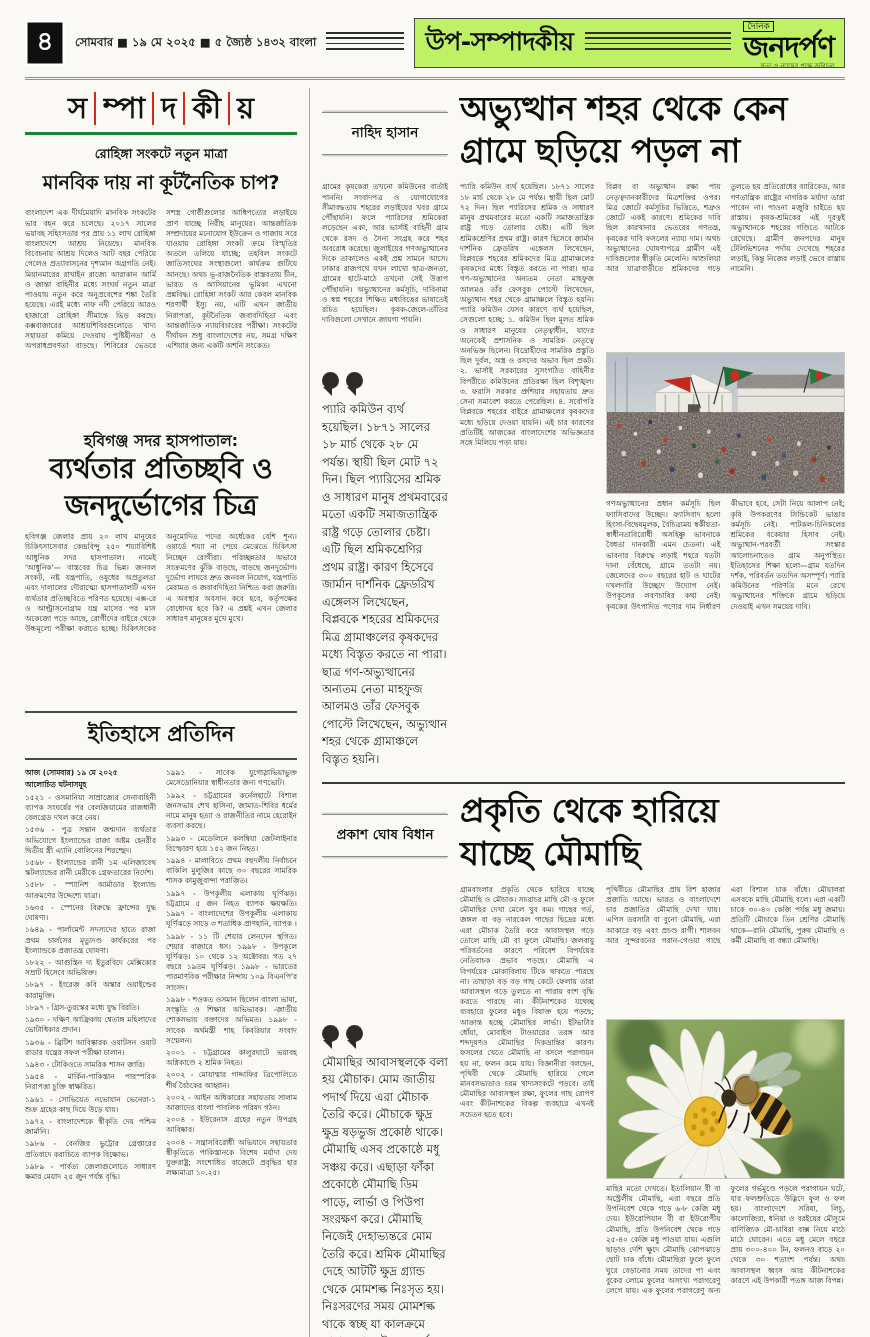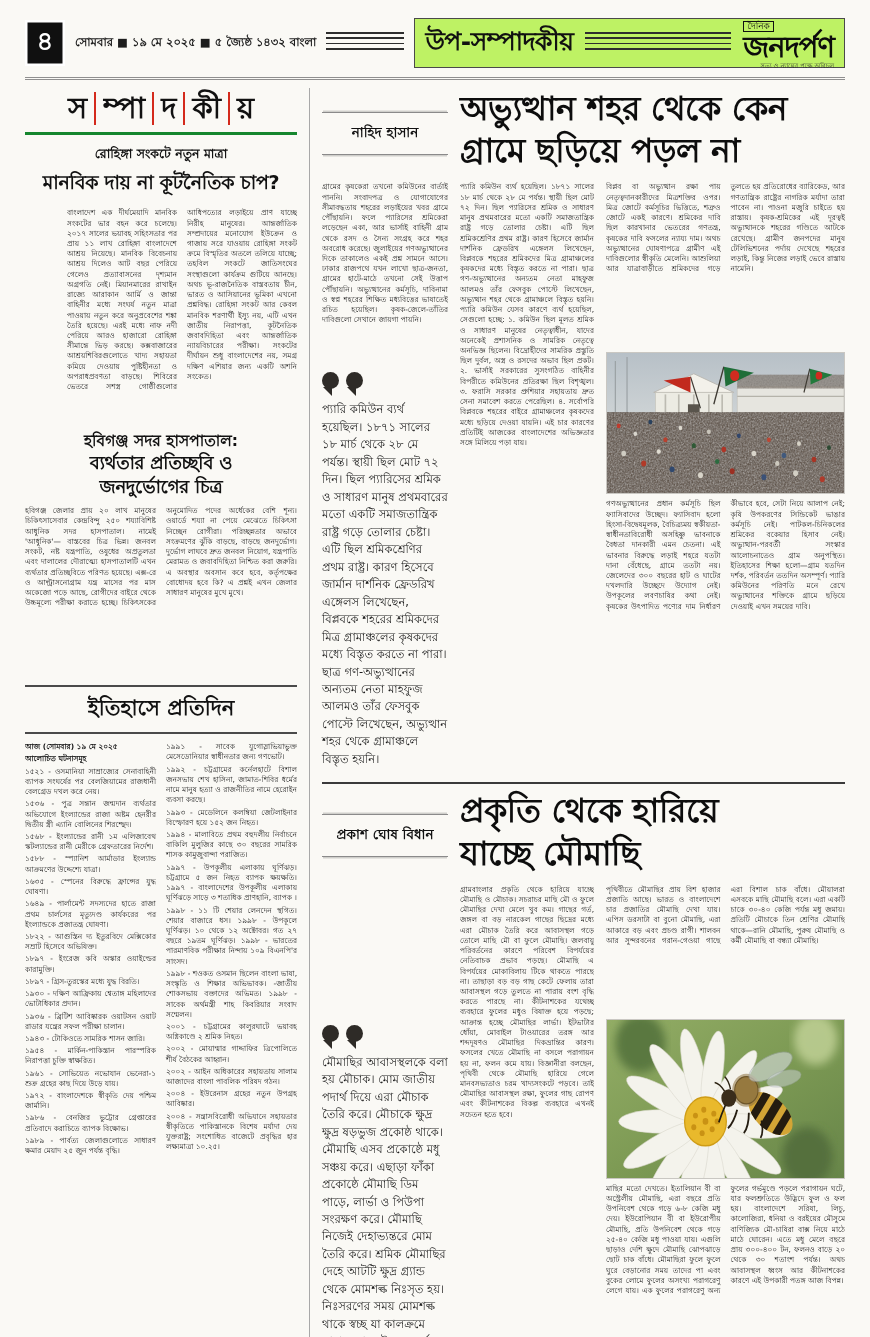--- a/index.html
+++ b/index.html
@@ -29,24 +29,24 @@
   .left-col{width:272px;flex:none;padding-right:12px;border-right:1px solid #a8a8a8;}
   .right-col{flex:1;min-width:0;padding-left:12px;}
   
   .masthead{display:flex;justify-content:center;align-items:center;padding:4px 0 7px;border-bottom:3.5px solid #15862e;}
   .m-letter{font-size:29px;font-weight:bold;padding:0 7px;line-height:1.15;}
   .m-letter + .m-letter{border-left:2.5px solid #d42a1c;}
   .kicker{font-size:12.5px;font-weight:bold;text-align:center;margin-top:10px;}
   .headline1{font-size:19px;font-weight:bold;text-align:center;margin:3px 0 8px;letter-spacing:-0.3px;}
   .smallbody{font-size:7.4px;line-height:1.38;text-align:justify;color:#161616;overflow:hidden;}
   .two-col{column-count:2;column-gap:10px;}
-  #ed1-body{height:210px;margin-left:42px;}
+  #ed1-body{height:210px;}
   .headline2{text-align:center;font-weight:bold;margin:13px 0 8px;line-height:1.3;}
   .headline2 .l1{font-size:15.5px;}
-  .headline2 .l2,.headline2 .l3{font-size:18px;letter-spacing:-0.3px;}
+  .headline2 .l2,.headline2 .l3{font-size:28px;letter-spacing:-0.3px;}
   #ed2-body{height:166px;margin-bottom:13px;}
   .history-header{border-top:2px solid #4a4a4a;border-bottom:2px solid #4a4a4a;
                   text-align:center;font-size:21px;font-weight:bold;padding:5px 0;margin-bottom:8px;margin-top:12px;}
   #history-body{height:584px;}
   .history-intro{font-weight:bold;margin-bottom:2px;}
   .history-entry{margin-bottom:2px;}
   
   .article-head{display:flex;gap:12px;align-items:flex-start;}
   .byline-box{width:126px;flex:none;border-top:1.5px solid #8a8a8a;border-bottom:1.5px solid #8a8a8a;
               box-shadow:0 2.5px 0 -1px #cfcfcb,0 -2.5px 0 -1px #cfcfcb;

